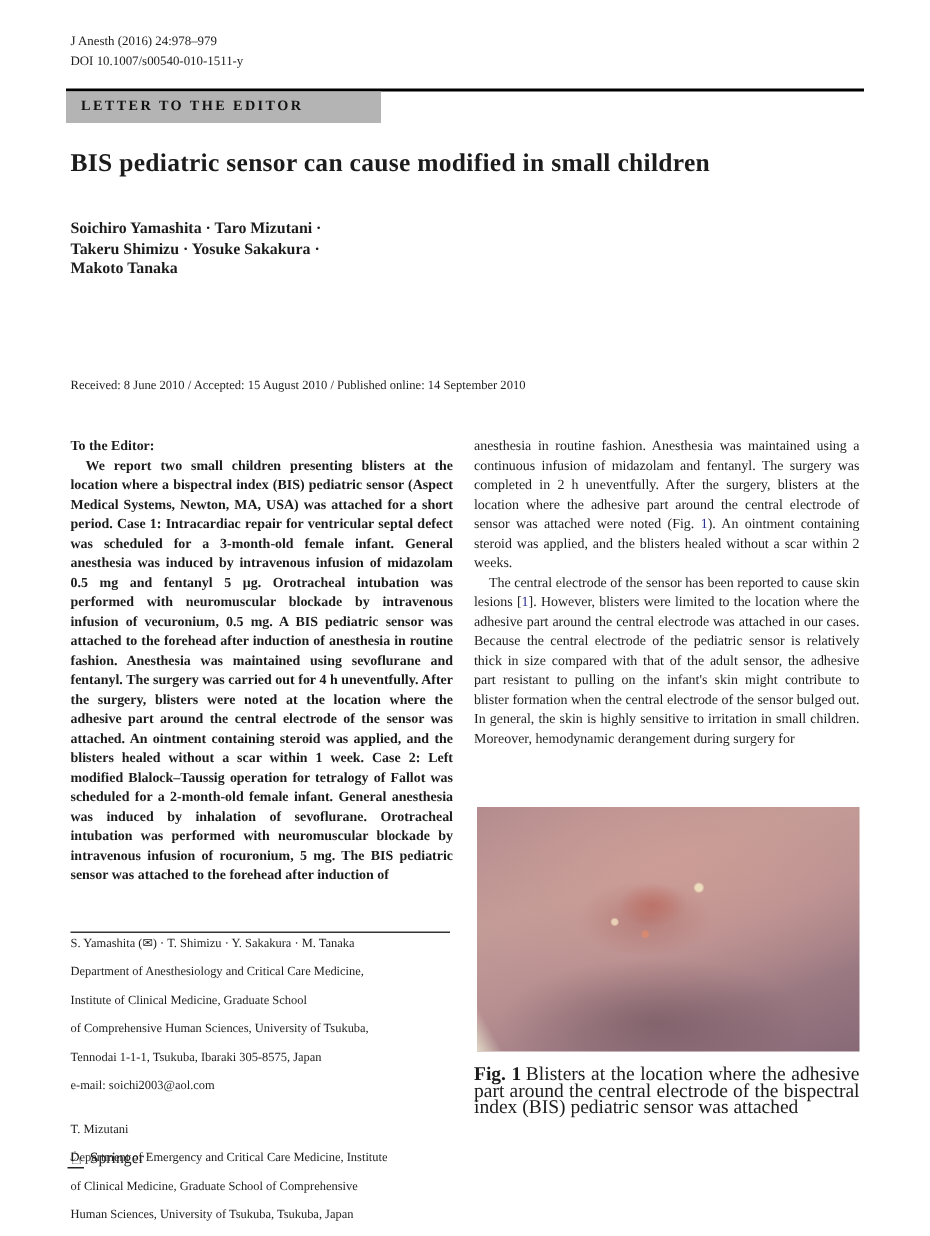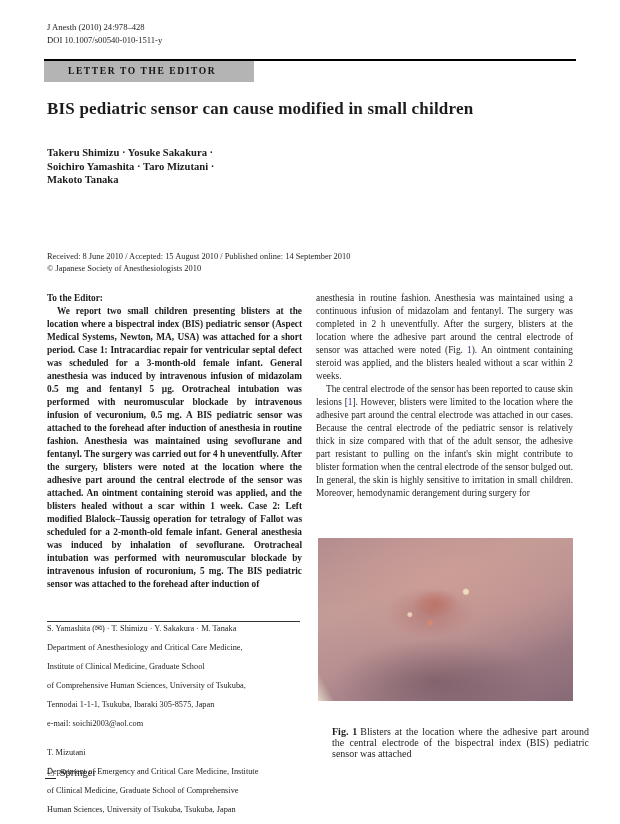--- a/index.html
+++ b/index.html
@@ -12,21 +12,21 @@
     position:relative;width:620px;height:824px;background:#ffffff;
     overflow:hidden;font-family:"Liberation Serif",serif;color:var(--ink);
     margin:0 auto;
   }
   
   .journal-head{position:absolute;left:47px;top:21px;font-size:8.6px;line-height:12.5px;}
   .rule-top{position:absolute;left:44px;top:59px;width:532px;height:2px;background:#000;}
   .banner{
     position:absolute;left:44px;top:61px;width:210px;height:21px;background:var(--banner-bg);
     font-weight:bold;font-size:9.5px;letter-spacing:1.6px;color:#111;
-    padding:5px 0 0 24px;box-sizing:border-box;
+    padding:5px 0 0 10px;box-sizing:border-box;
   }
   .title{position:absolute;left:47px;top:99px;width:530px;margin:0;font-size:17px;font-weight:bold;letter-spacing:.2px;}
   .authors{position:absolute;left:47px;top:146px;font-size:10.6px;font-weight:bold;line-height:13.6px;}
   .history{position:absolute;left:47px;top:251px;font-size:8.4px;line-height:11.6px;}
   
   .col{position:absolute;top:292px;font-size:9.3px;line-height:13px;text-align:justify;}
   .col-left{left:47px;width:255px;font-weight:bold;}
   .col-right{left:316px;width:257px;}
   .col p{margin:0;}
   .indent{text-indent:10px;}
@@ -42,56 +42,55 @@
       linear-gradient(60deg,#e3dbc8 0%,rgba(227,219,200,0) 5%),
       radial-gradient(circle 5px at 58% 33%, #ecddbd 0 45%, rgba(0,0,0,0) 75%),
       radial-gradient(circle 4px at 36% 47%, #e8cfb5 0 45%, rgba(0,0,0,0) 75%),
       radial-gradient(circle 4px at 44% 52%, #d88a70 0 45%, rgba(0,0,0,0) 75%),
       radial-gradient(ellipse 32px 20px at 46% 40%, rgba(186,96,82,.55), rgba(0,0,0,0) 72%),
       radial-gradient(ellipse 60px 34px at 44% 46%, rgba(164,86,80,.38), rgba(0,0,0,0) 75%),
       radial-gradient(ellipse 130px 55px at 46% 88%, rgba(84,58,70,.38), rgba(0,0,0,0) 78%),
       radial-gradient(ellipse 200px 110px at 52% 25%, rgba(209,158,149,.65), rgba(0,0,0,0) 85%),
       linear-gradient(160deg,#b18a8e 0%,#c29b97 32%,#b78f91 55%,#9c7a83 76%,#876976 100%);
   }
-  .caption{position:absolute;left:316px;top:710px;width:257px;margin:16px;font-size:10px;line-height:11px;text-align:justify;}
+  .caption{position:absolute;left:316px;top:710px;width:257px;margin:0;font-size:13px;line-height:11px;text-align:justify;}
   .caption b{font-weight:bold;}
   .caption span{margin-left:3px;}
   
   .springer{position:absolute;left:45px;top:766px;font-size:10.5px;display:flex;align-items:center;gap:4px;}
   .horse{font-family:"DejaVu Sans",sans-serif;font-size:12px;line-height:12px;border-bottom:1px solid #222;}
   .watermark{
     position:absolute;left:111px;top:748px;white-space:nowrap;
     font-family:"Liberation Sans",sans-serif;font-weight:bold;
     font-size:61px;letter-spacing:-1.5px;color:#000;
   }
 </style>
 </head>
 <body>
 
 <div id="page">
 
   <div class="journal-head">
-    <div>J Anesth (2010) 24:978–428</div>
+    <div>J Anesth (2016) 24:978–979</div>
     <div>DOI 10.1007/s00540-010-1511-y</div>
   </div>
 
   <div class="rule-top"></div>
   <div class="banner">LETTER TO THE EDITOR</div>
 
   <h1 class="title">BIS pediatric sensor can cause modified in small children</h1>
 
   <div class="authors">
+    <div>Soichiro Yamashita · Taro Mizutani ·</div>
     <div>Takeru Shimizu · Yosuke Sakakura ·</div>
-    <div>Soichiro Yamashita · Taro Mizutani ·</div>
     <div>Makoto Tanaka</div>
   </div>
 
   <div class="history">
     <div>Received: 8 June 2010 / Accepted: 15 August 2010 / Published online: 14 September 2010</div>
-    <div>© Japanese Society of Anesthesiologists 2010</div>
   </div>
 
   <div class="col col-left">
     <p>To the Editor:</p>
     <p class="indent">We report two small children presenting blisters at the location where a bispectral index (BIS) pediatric sensor (Aspect Medical Systems, Newton, MA, USA) was attached for a short period. Case 1: Intracardiac repair for ventricular septal defect was scheduled for a 3-month-old female infant. General anesthesia was induced by intravenous infusion of midazolam 0.5 mg and fentanyl 5 μg. Orotracheal intubation was performed with neuromuscular blockade by intravenous infusion of vecuronium, 0.5 mg. A BIS pediatric sensor was attached to the forehead after induction of anesthesia in routine fashion. Anesthesia was maintained using sevoflurane and fentanyl. The surgery was carried out for 4 h uneventfully. After the surgery, blisters were noted at the location where the adhesive part around the central electrode of the sensor was attached. An ointment containing steroid was applied, and the blisters healed without a scar within 1 week. Case 2: Left modified Blalock–Taussig operation for tetralogy of Fallot was scheduled for a 2-month-old female infant. General anesthesia was induced by inhalation of sevoflurane. Orotracheal intubation was performed with neuromuscular blockade by intravenous infusion of rocuronium, 5 mg. The BIS pediatric sensor was attached to the forehead after induction of</p>
   </div>
 
   <div class="col col-right">
     <p>anesthesia in routine fashion. Anesthesia was maintained using a continuous infusion of midazolam and fentanyl. The surgery was completed in 2 h uneventfully. After the surgery, blisters at the location where the adhesive part around the central electrode of sensor was attached were noted (Fig. <span class="run-link">1</span>). An ointment containing steroid was applied, and the blisters healed without a scar within 2 weeks.</p>
     <p class="indent">The central electrode of the sensor has been reported to cause skin lesions [<span class="run-link">1</span>]. However, blisters were limited to the location where the adhesive part around the central electrode was attached in our cases. Because the central electrode of the pediatric sensor is relatively thick in size compared with that of the adult sensor, the adhesive part resistant to pulling on the infant's skin might contribute to blister formation when the central electrode of the sensor bulged out. In general, the skin is highly sensitive to irritation in small children. Moreover, hemodynamic derangement during surgery for</p>

